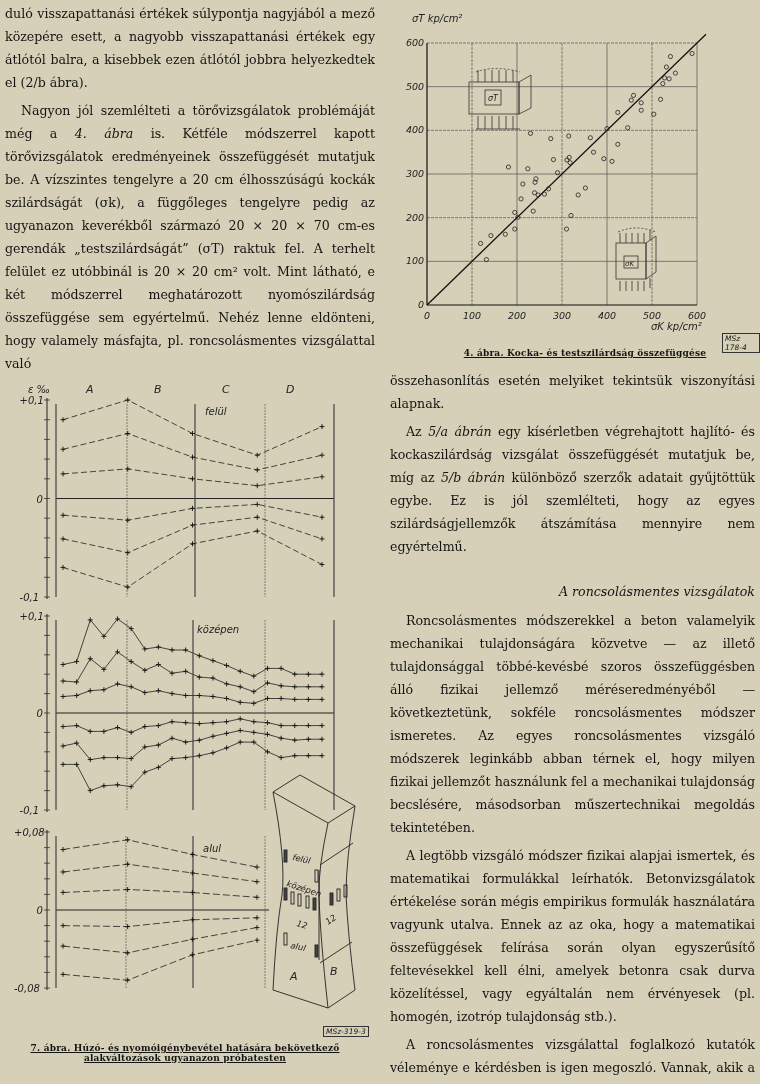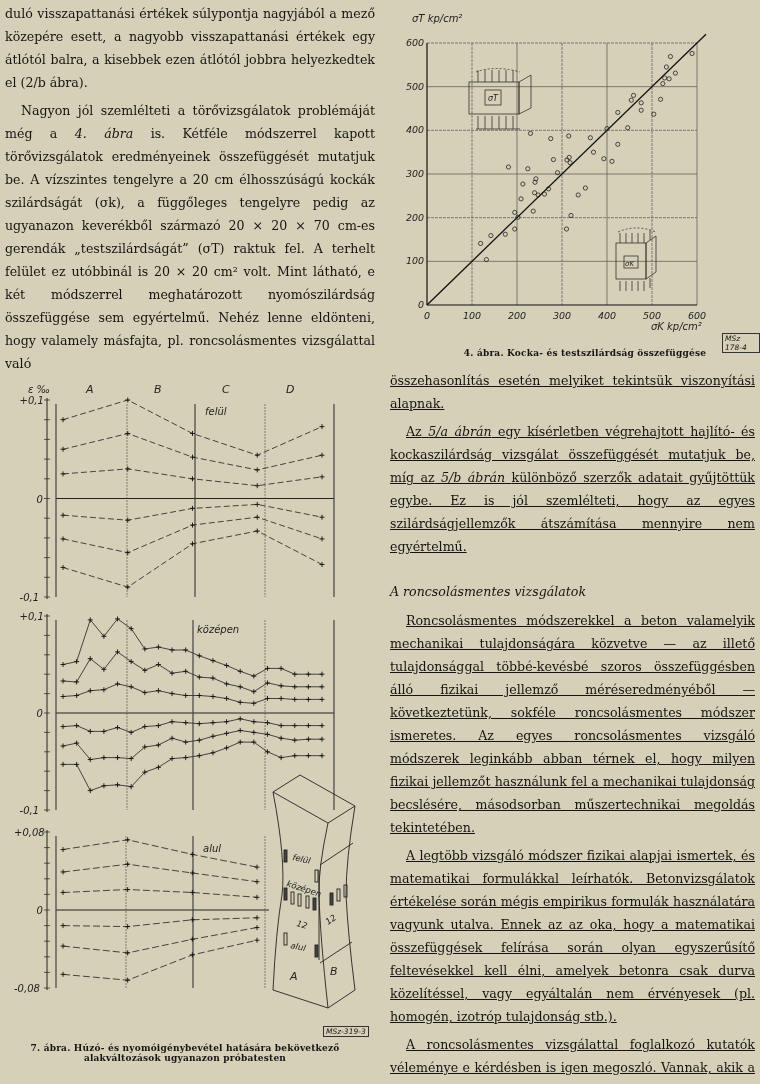--- a/index.html
+++ b/index.html
@@ -7,24 +7,24 @@
     width: 760px; height: 1084px; position: relative; overflow: hidden;
     background: #d5d0b7; color: #151412;
     font-family: "DejaVu Serif", "Liberation Serif", serif;
   }
   .col { position: absolute; font-size: 12.6px; line-height: 23px; text-align: justify; }
   .col p { margin: 0 0 5px 0; text-indent: 16px; }
   .col p.first { text-indent: 0; }
   .col i { font-style: italic; }
   #left-col { left: 5px; top: 2px; width: 370px; }
   #right-col { left: 390px; top: 369px; width: 365px; }
-  #right-col p { margin-bottom: 5px; text-decoration: underline; }
-  .section-title { text-align: left; font-style: italic; margin: 22px 0 6px 0; font-size: 12.6px; }
+  #right-col p { margin-bottom: 5px; }
+  .section-title { text-align: right; font-style: italic; margin: 22px 0 6px 0; font-size: 12.6px; }
   svg text { font-family: "DejaVu Sans", "Liberation Sans", sans-serif; font-style: italic; fill: #222; }
-  .caption { position: absolute; font-family: "DejaVu Serif", "Liberation Serif", serif; font-weight: bold; font-size: 9px; text-align: center; letter-spacing: 0.2px; }
+  .caption { position: absolute; font-family: "DejaVu Serif", "Liberation Serif", serif; font-weight: bold; font-size: 9px; text-align: center; letter-spacing: 0.2px; text-decoration: underline; }
   .tag { position: absolute; font-family: "DejaVu Sans", "Liberation Sans", sans-serif; font-style: italic; font-size: 7.5px; border: 1px solid #333; padding: 0 2px; line-height: 9px; margin-left: 20px; }
 </style>
 </head>
 <body>
 
 <div id="left-col" class="col">
   <p class="first">duló visszapattanási értékek súlypontja nagyjából a mező közepére esett, a nagyobb visszapattanási értékek egy átlótól balra, a kisebbek ezen átlótól jobbra helyezkedtek el (2/b ábra).</p>
   <p><span>Nagyon jól szemlélteti a törővizsgálatok problémáját még a</span> <i>4. ábra</i> <span>is. Kétféle módszerrel kapott törővizsgálatok eredményeinek összefüggését mutatjuk be. A vízszintes tengelyre a 20 cm élhosszúságú kockák szilárdságát (σk), a függőleges tengelyre pedig az ugyanazon keverékből származó 20 × 20 × 70 cm-es gerendák „testszilárdságát” (σT) raktuk fel. A terhelt felület ez utóbbinál is 20 × 20 cm² volt. Mint látható, e két módszerrel meghatározott nyomószilárdság összefüggése sem egyértelmű. Nehéz lenne eldönteni, hogy valamely másfajta, pl. roncsolásmentes vizsgálattal való</span></p>
 </div>
 

